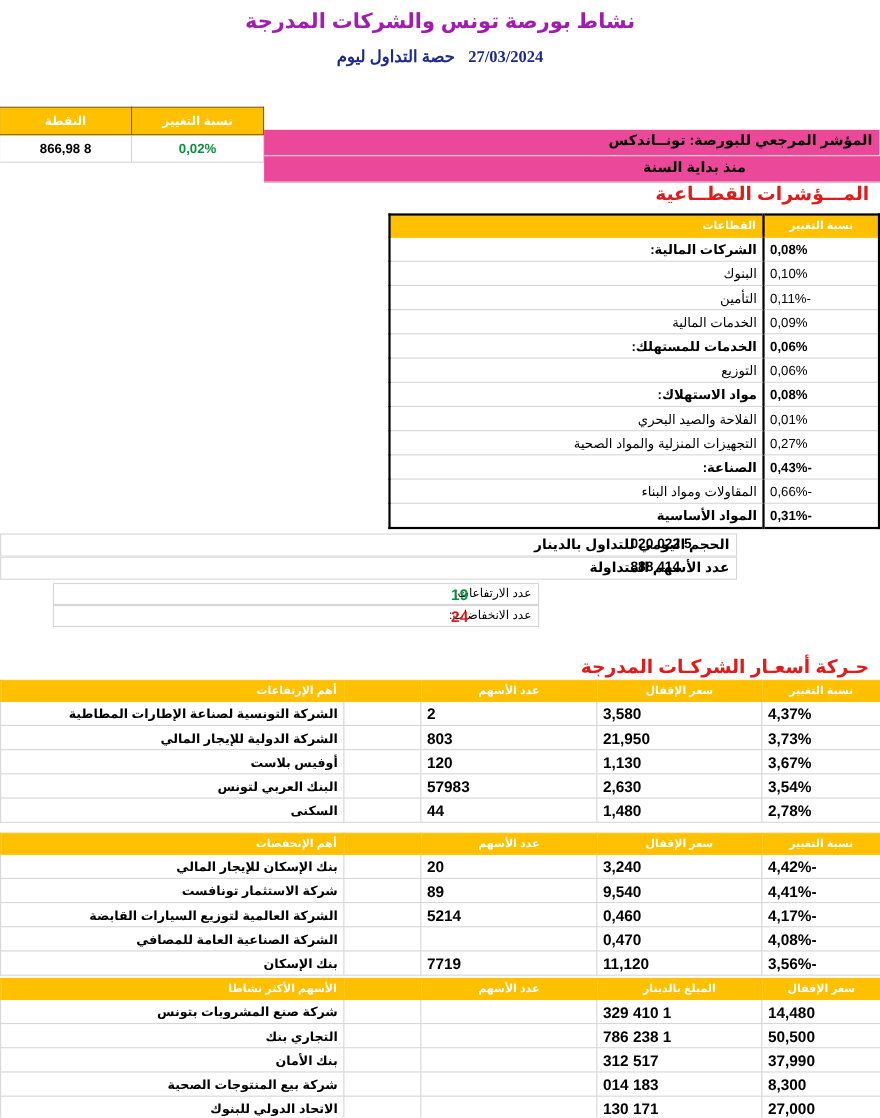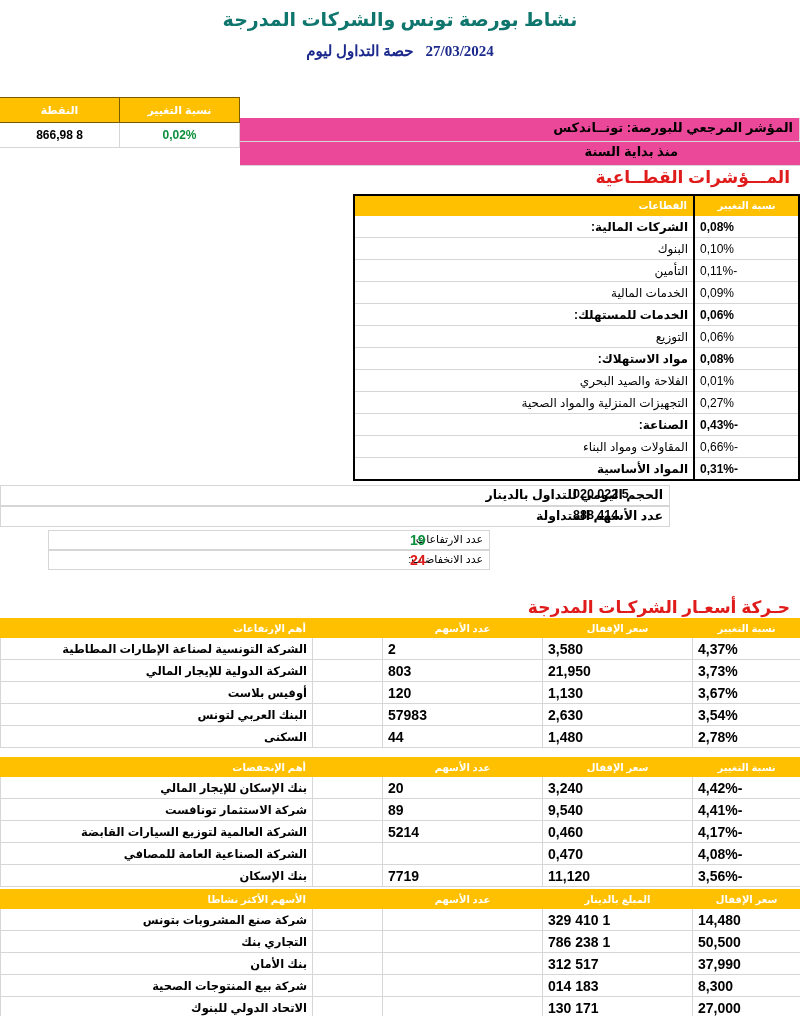--- a/index.html
+++ b/index.html
@@ -18,21 +18,21 @@
 
   
   .main-title {
     position: absolute;
     top: 8px;
     left: 0;
     width: 800px;
     text-align: center;
     font-size: 19px;
     font-weight: bold;
-    color: #0f766e;
+    color: #a21caf;
     letter-spacing: 0px;
   }
   .sub-title {
     position: absolute;
     top: 42px;
     left: 0;
     width: 800px;
     text-align: center;
     font-size: 15px;
     font-weight: bold;

